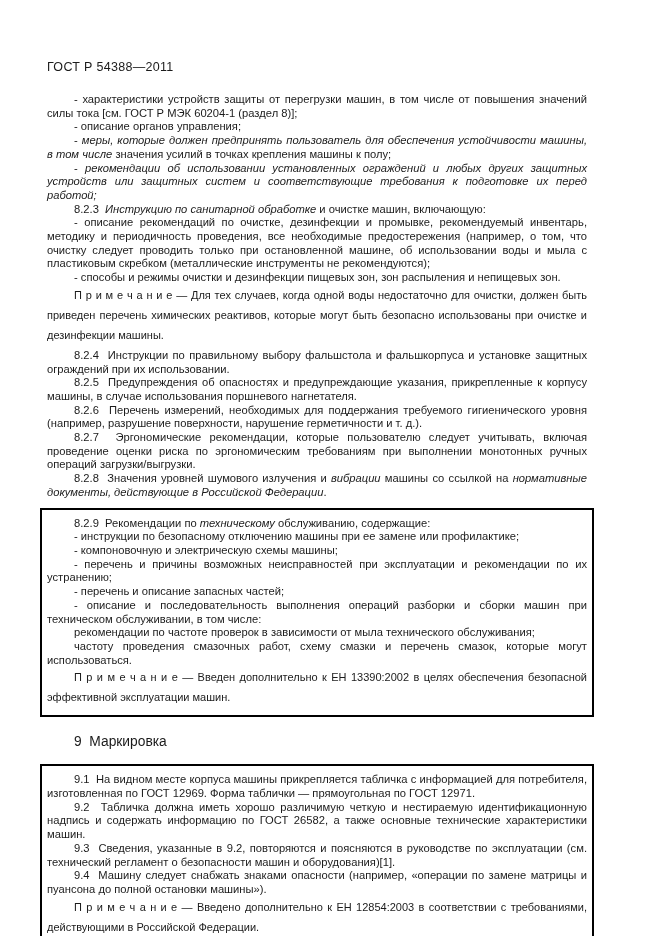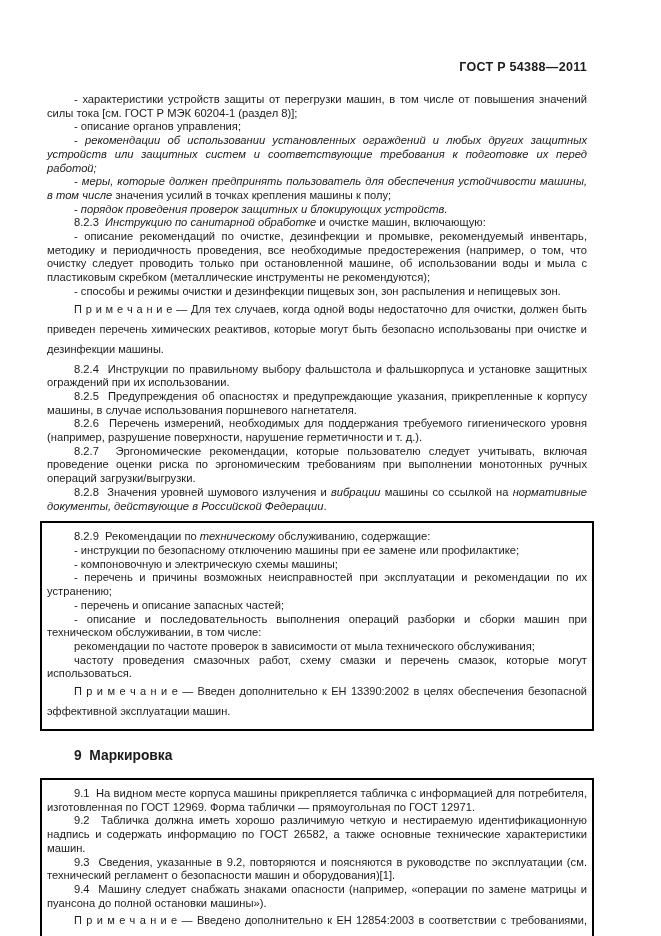--- a/index.html
+++ b/index.html
@@ -3,53 +3,52 @@
 <meta charset="utf-8">
 <style>
   html,body{margin:0;padding:0;}
   body{
     width:661px;height:936px;background:#ffffff;overflow:hidden;position:relative;
     font-family:"Liberation Sans","DejaVu Sans",sans-serif;color:#1b1b1b;
   }
   .page{position:absolute;inset:0;background:#ffffff;}
   .content{position:absolute;top:60px;left:47px;width:540px;}
   .colontitle{
-    font-weight:700;font-size:12.5px;line-height:14px;text-align:right;
+    font-weight:400;font-size:12.5px;line-height:14px;
     margin:0 0 19px 0;letter-spacing:0.3px;
   }
   p.body{
     font-size:11.2px;line-height:13.7px;text-align:justify;text-indent:27px;margin:0;
   }
   p.note{
     font-size:11px;line-height:20px;text-align:justify;text-indent:27px;margin:0 0 4px 0;
   }
   .std-box{
     border:2px solid #000000;margin:8px -7px 0 -7px;padding:7px 5px 4px 5px;
   }
   .section-heading{
-    font-size:13.8px;font-weight:700;line-height:16px;text-indent:27px;margin:17px 0 14px 0;
+    font-size:13.8px;font-weight:400;line-height:16px;text-indent:27px;margin:17px 0 14px 0;
   }
   .page-number{
     font-size:11px;text-align:left;margin-top:13px;padding-right:3px;
   }
   i{font-style:italic;}
 </style>
 </head>
 <body>
 
 <div class="page">
   <div class="content">
 
     <p class="colontitle">ГОСТ Р 54388—2011</p>
 
     <p class="body"><span>- характеристики устройств защиты от перегрузки машин, в том числе от повышения значений силы тока [см. ГОСТ Р МЭК 60204-1 (раздел 8)];</span></p>
     <p class="body"><span>- описание органов управления;</span></p>
+    <p class="body"><span>- </span><i>меры, которые должен предпринять пользователь для обеспечения устойчивости машины, в том числе</i><span> значения усилий в точках крепления машины к полу;</span></p>
     <p class="body"><span>- </span><i>рекомендации об использовании установленных ограждений и любых других защитных устройств или защитных систем и соответствующие требования к подготовке их перед работой;</i></p>
-    <p class="body"><span>- </span><i>меры, которые должен предпринять пользователь для обеспечения устойчивости машины, в том числе</i><span> значения усилий в точках крепления машины к полу;</span></p>
-    <p class="body"><span>- </span><i>порядок проведения проверок защитных и блокирующих устройств.</i></p>
     <p class="body"><span>8.2.3&nbsp; </span><i>Инструкцию по санитарной обработке</i><span> и очистке машин, включающую:</span></p>
     <p class="body"><span>- описание рекомендаций по очистке, дезинфекции и промывке, рекомендуемый инвентарь, методику и периодичность проведения, все необходимые предостережения (например, о том, что очистку следует проводить только при остановленной машине, об использовании воды и мыла с пластиковым скребком (металлические инструменты не рекомендуются);</span></p>
     <p class="body"><span>- способы и режимы очистки и дезинфекции пищевых зон, зон распыления и непищевых зон.</span></p>
     <p class="note"><span>П р и м е ч а н и е — Для тех случаев, когда одной воды недостаточно для очистки, должен быть приведен перечень химических реактивов, которые могут быть безопасно использованы при очистке и дезинфекции машины.</span></p>
     <p class="body"><span>8.2.4&nbsp; Инструкции по правильному выбору фальшстола и фальшкорпуса и установке защитных ограждений при их использовании.</span></p>
     <p class="body"><span>8.2.5&nbsp; Предупреждения об опасностях и предупреждающие указания, прикрепленные к корпусу машины, в случае использования поршневого нагнетателя.</span></p>
     <p class="body"><span>8.2.6&nbsp; Перечень измерений, необходимых для поддержания требуемого гигиенического уровня (например, разрушение поверхности, нарушение герметичности и т. д.).</span></p>
     <p class="body"><span>8.2.7&nbsp; Эргономические рекомендации, которые пользователю следует учитывать, включая проведение оценки риска по эргономическим требованиям при выполнении монотонных ручных операций загрузки/выгрузки.</span></p>
     <p class="body"><span>8.2.8&nbsp; Значения уровней шумового излучения и </span><i>вибрации</i><span> машины со ссылкой на </span><i>нормативные документы, действующие в Российской Федерации</i><span>.</span></p>
 

